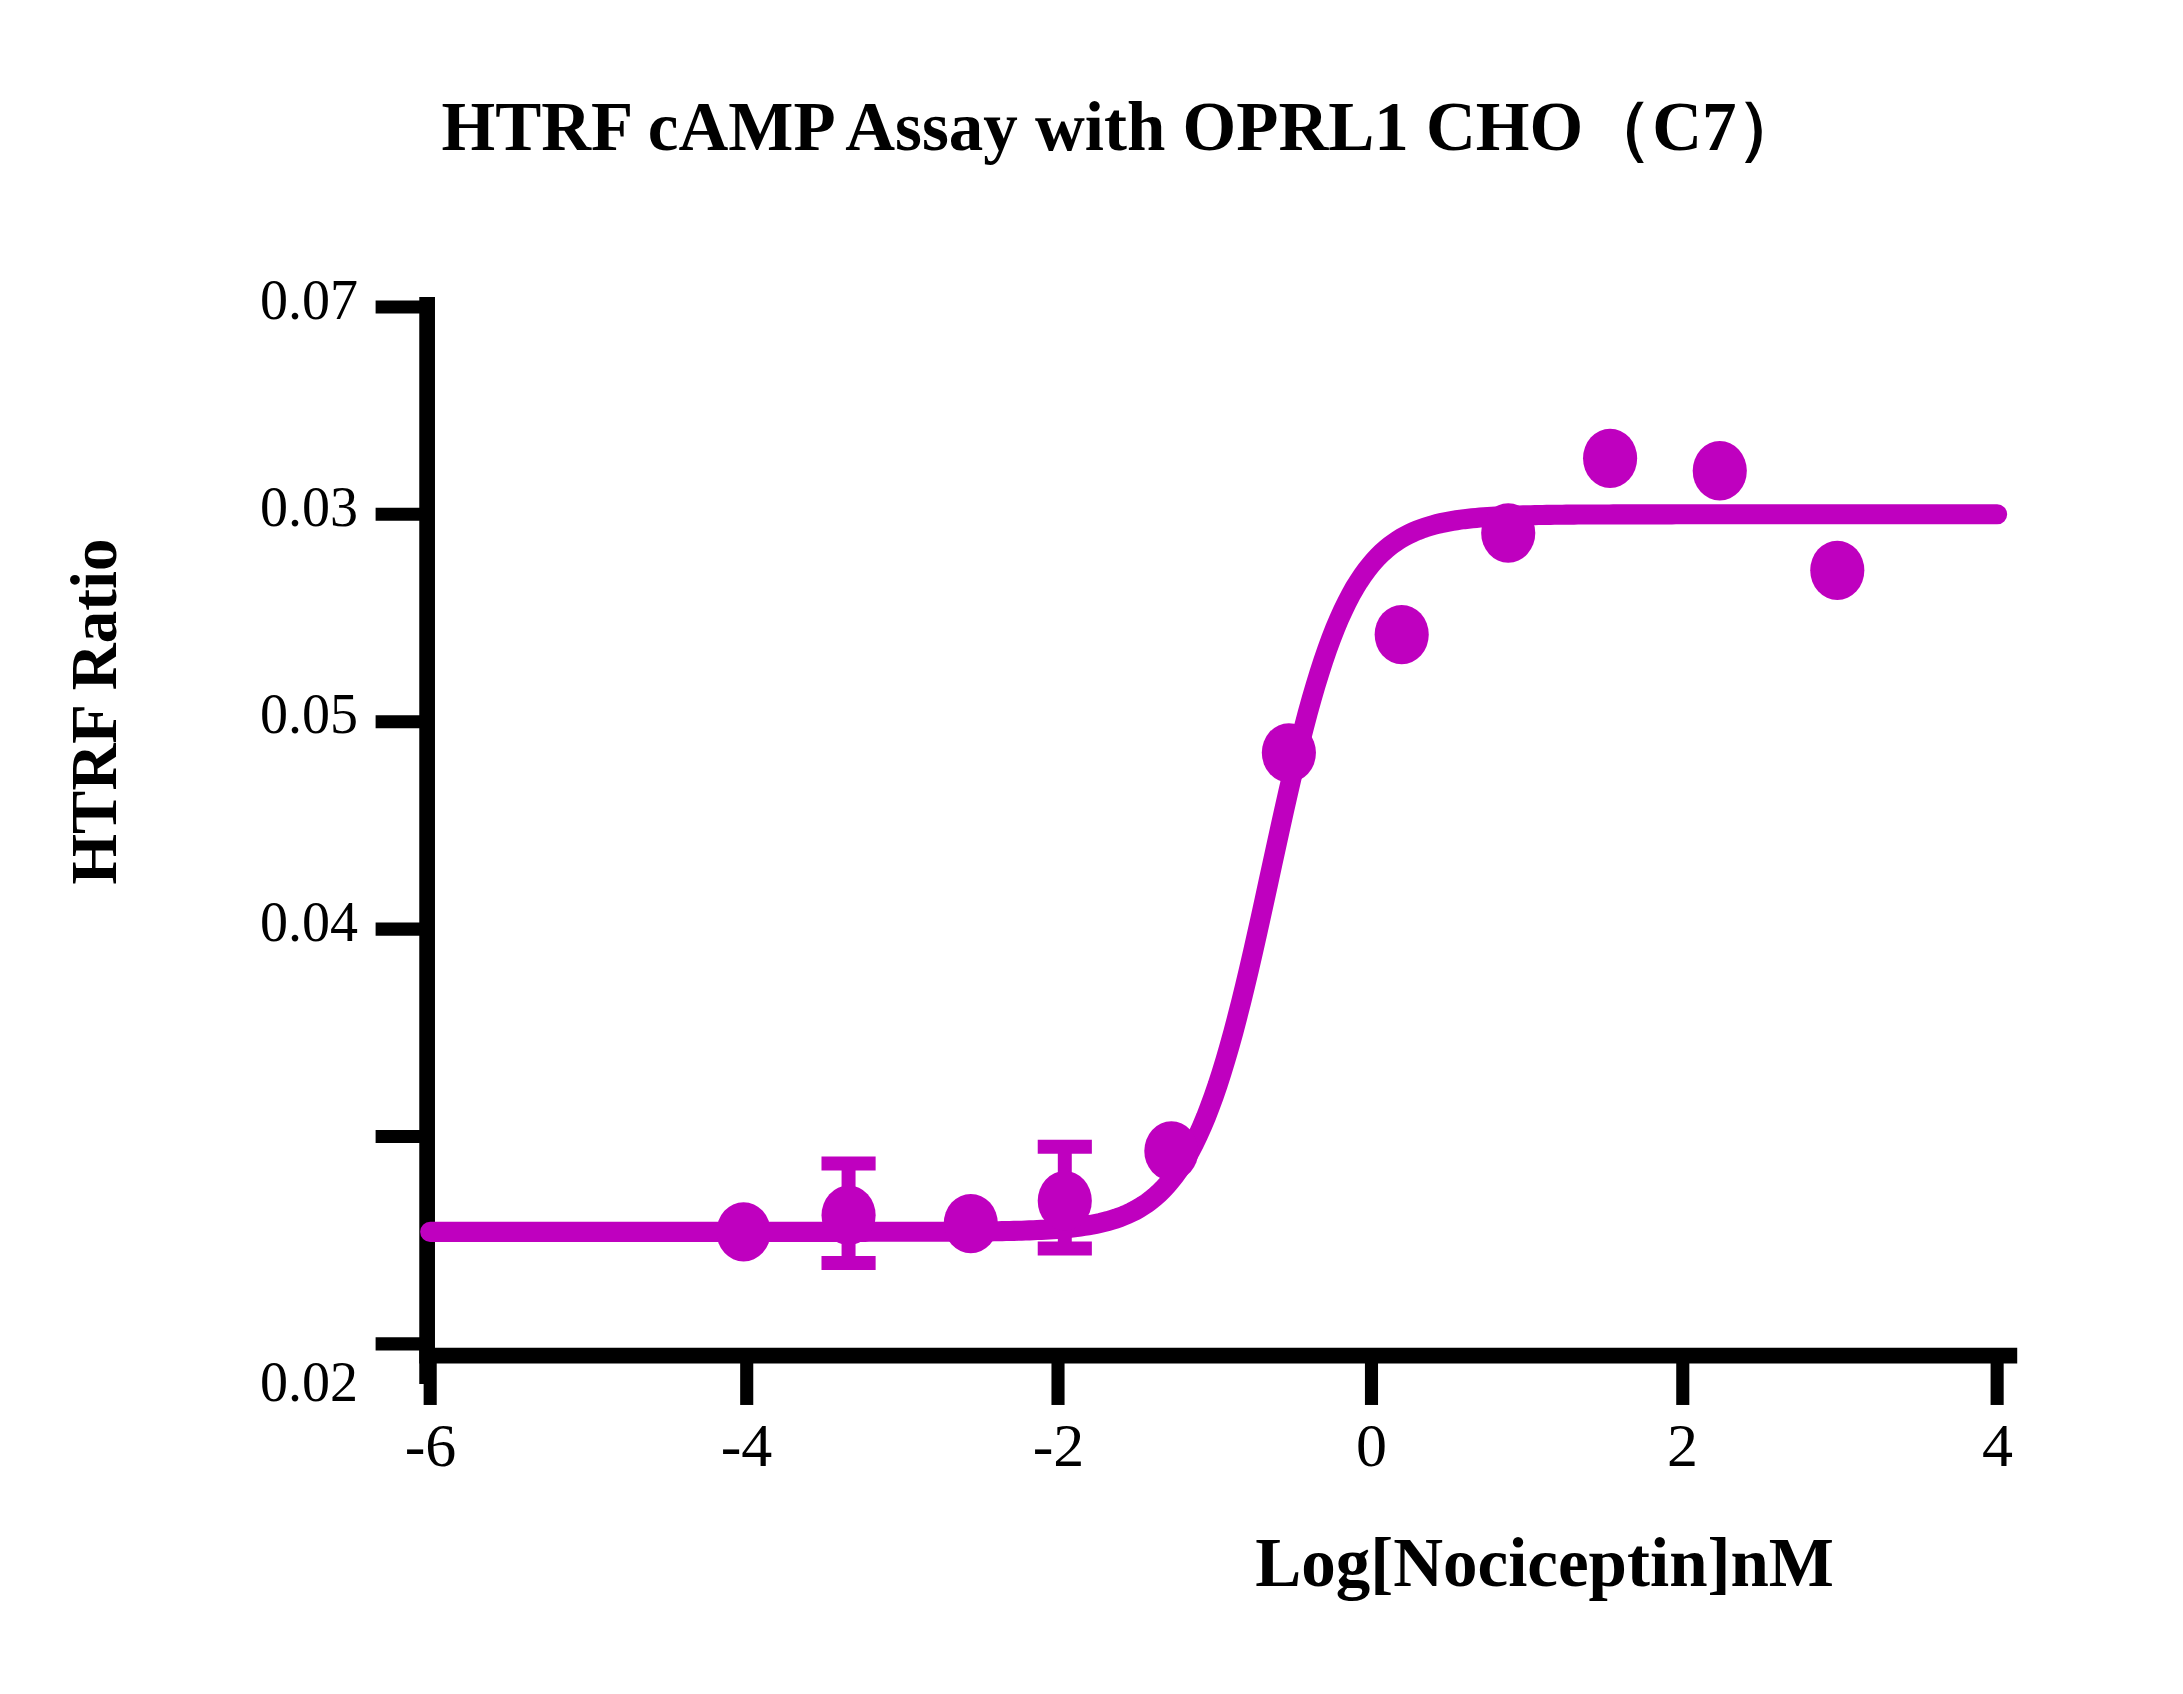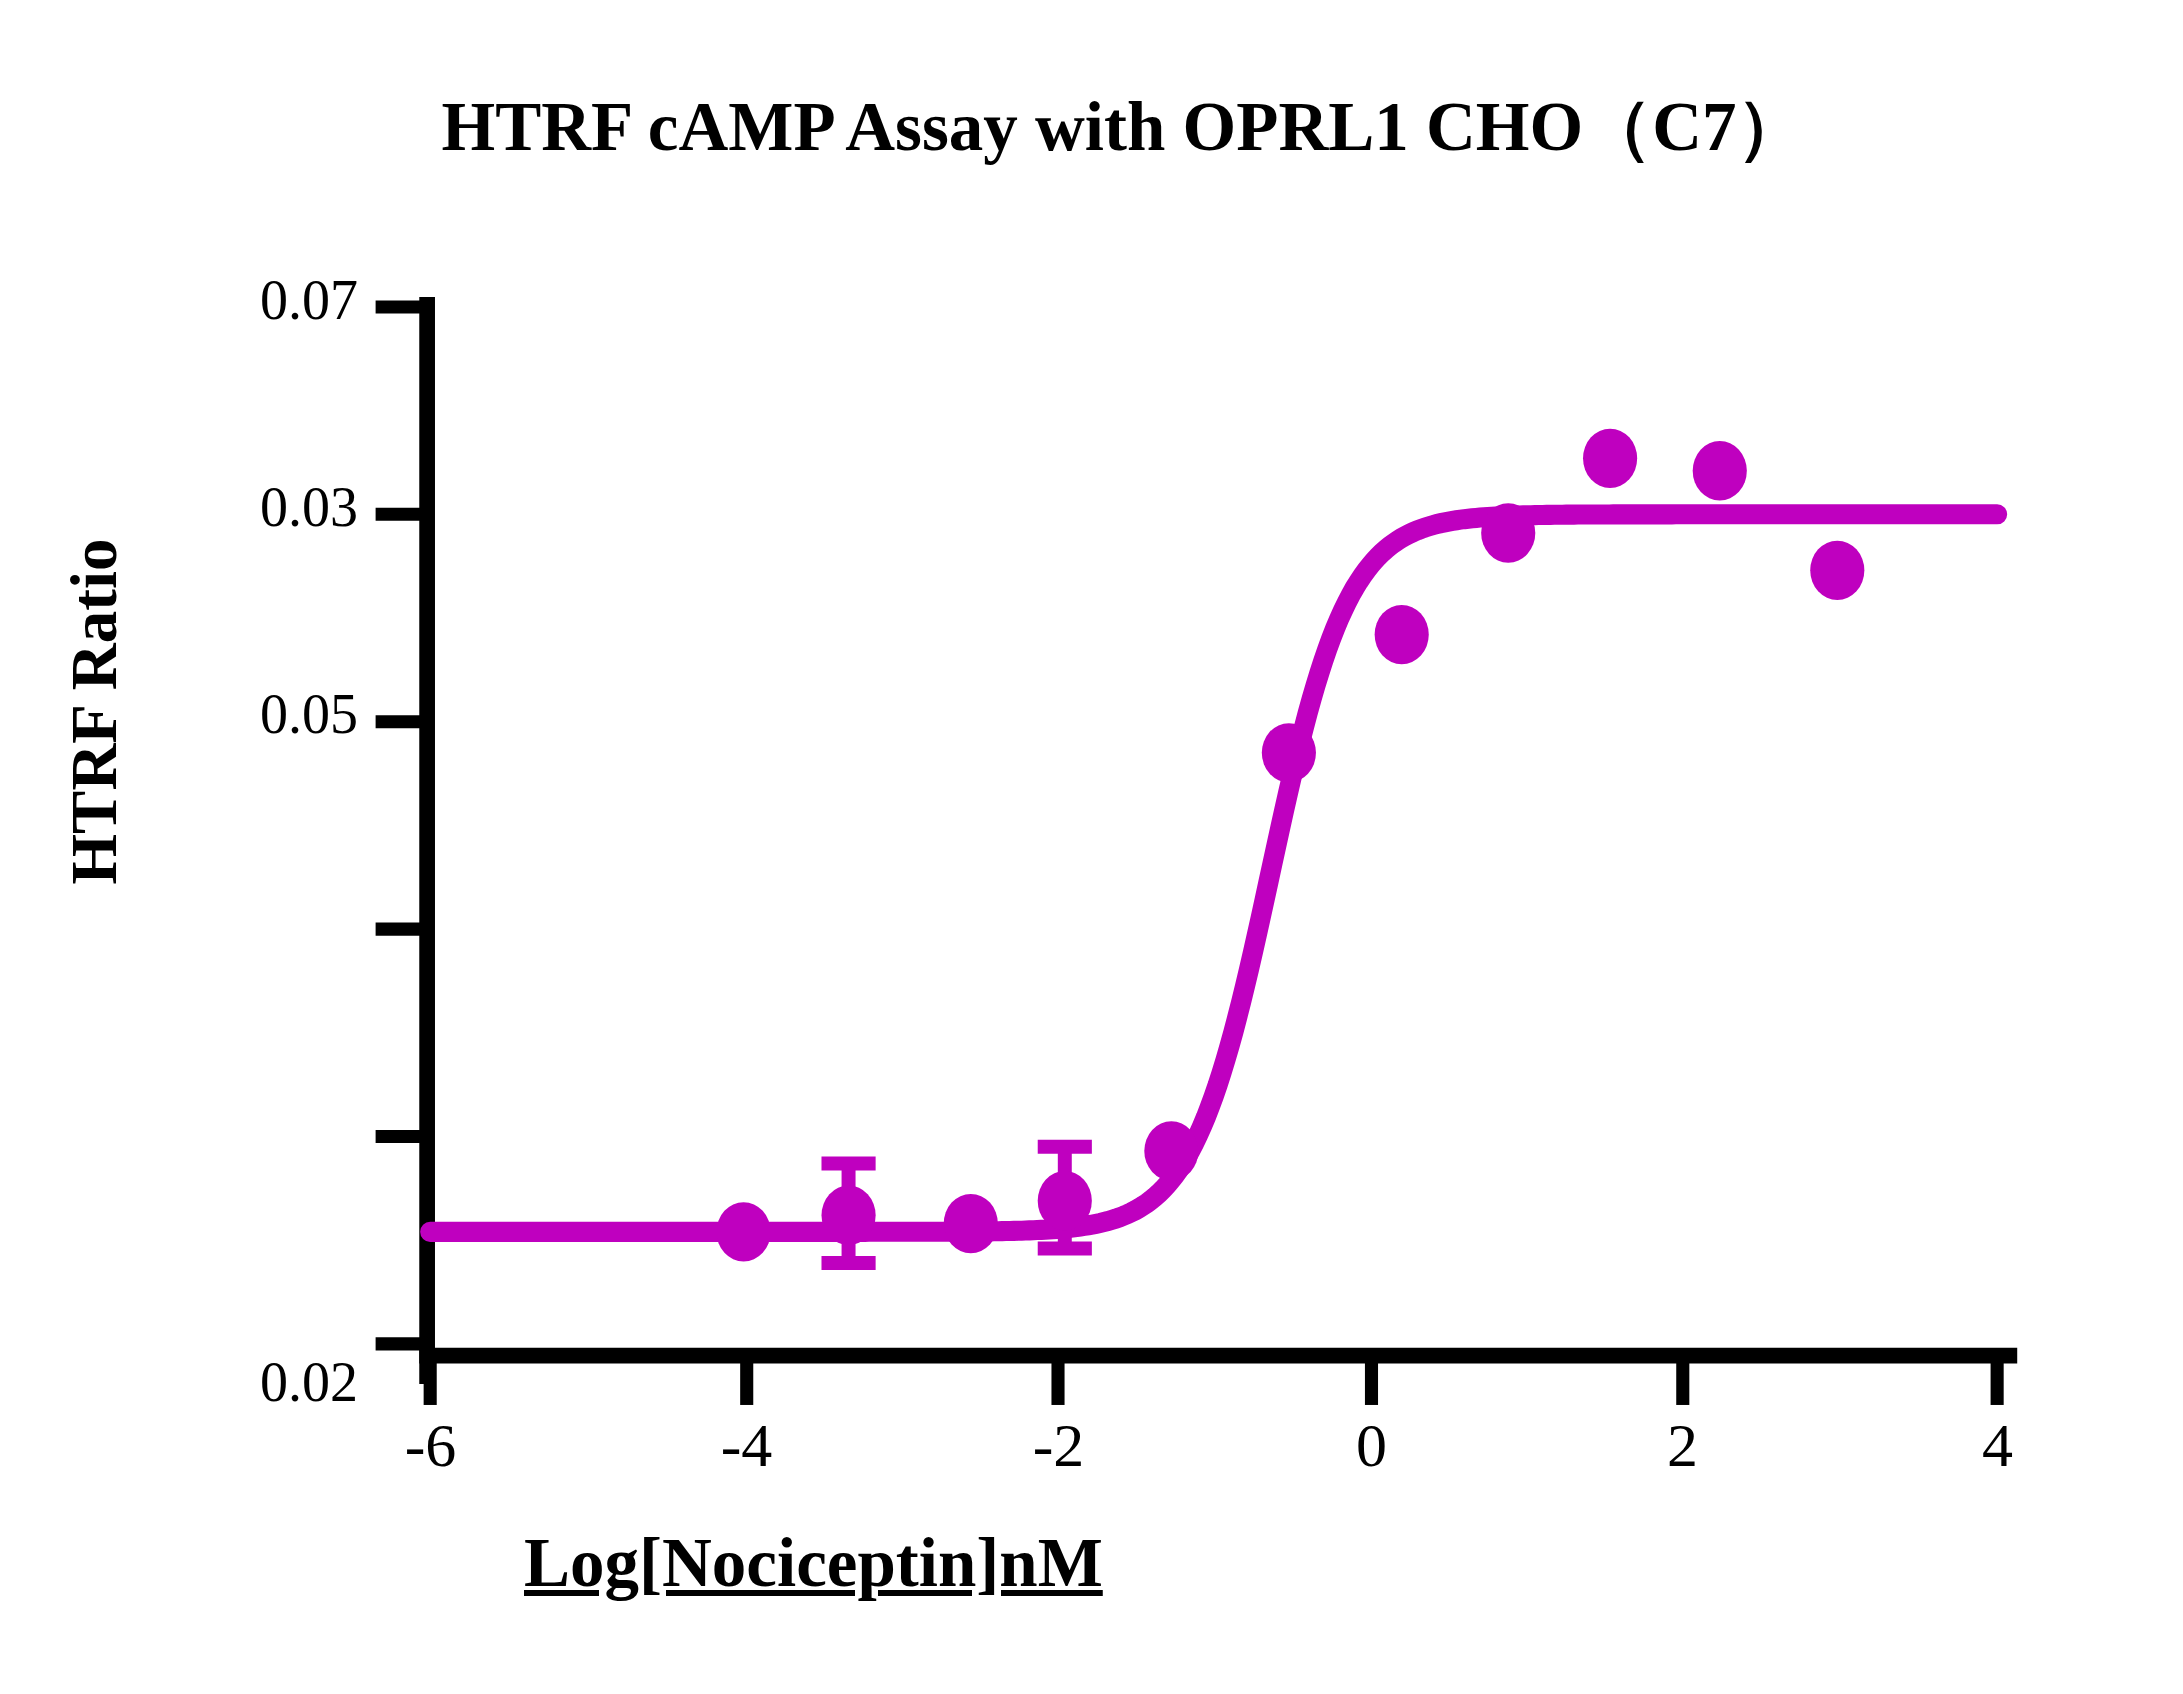--- a/index.html
+++ b/index.html
@@ -13,23 +13,23 @@
   }
 
   #y-axis-title{
     position:absolute;left:-205px;top:668px;width:611px;height:87px;
     transform:rotate(-90deg);transform-origin:center center;
     text-align:center;font-family:"Liberation Serif",serif;font-weight:bold;
     font-size:65px;color:#000;white-space:nowrap;
   }
 
   #x-axis-title{
-    position:absolute;left:524px;top:1524px;width:1310px;text-align:left;
+    position:absolute;left:524px;top:1524px;width:1310px;text-align:right;
     font-family:"Liberation Serif",serif;font-weight:bold;font-size:69px;
-    color:#000;white-space:nowrap;text-decoration:underline;
+    color:#000;white-space:nowrap;
   }
   .ylab{
     position:absolute;text-align:right;font-family:"Liberation Serif",serif;
     font-size:56px;color:#000;white-space:nowrap;width:279px;left:79px;
   }
   .xlab{
     position:absolute;text-align:center;font-family:"Liberation Serif",serif;
     font-size:62px;color:#000;white-space:nowrap;width:131px;
   }
 
@@ -45,20 +45,21 @@
 <div id="root">
 
   <div id="chart-title">HTRF cAMP Assay with OPRL1 CHO（C7）</div>
 
   <div id="y-axis-title">HTRF Ratio</div>
   <div id="x-axis-title">Log[Nociceptin]nM</div>
 
   <div class="ylab" style="top:268px;">0.07</div>
   <div class="ylab" style="top:475px;">0.03</div>
   <div class="ylab" style="top:682px;">0.05</div>
+  <div class="ylab" style="top:890px;">0.04</div>
   <div class="ylab" style="top:1350px;">0.02</div>
 
   <div class="xlab" style="left:365px;top:1410px;">-6</div>
   <div class="xlab" style="left:681px;top:1410px;">-4</div>
   <div class="xlab" style="left:993px;top:1410px;">-2</div>
   <div class="xlab" style="left:1306px;top:1410px;">0</div>
   <div class="xlab" style="left:1617px;top:1410px;">2</div>
   <div class="xlab" style="left:1932px;top:1410px;">4</div>
 
 

